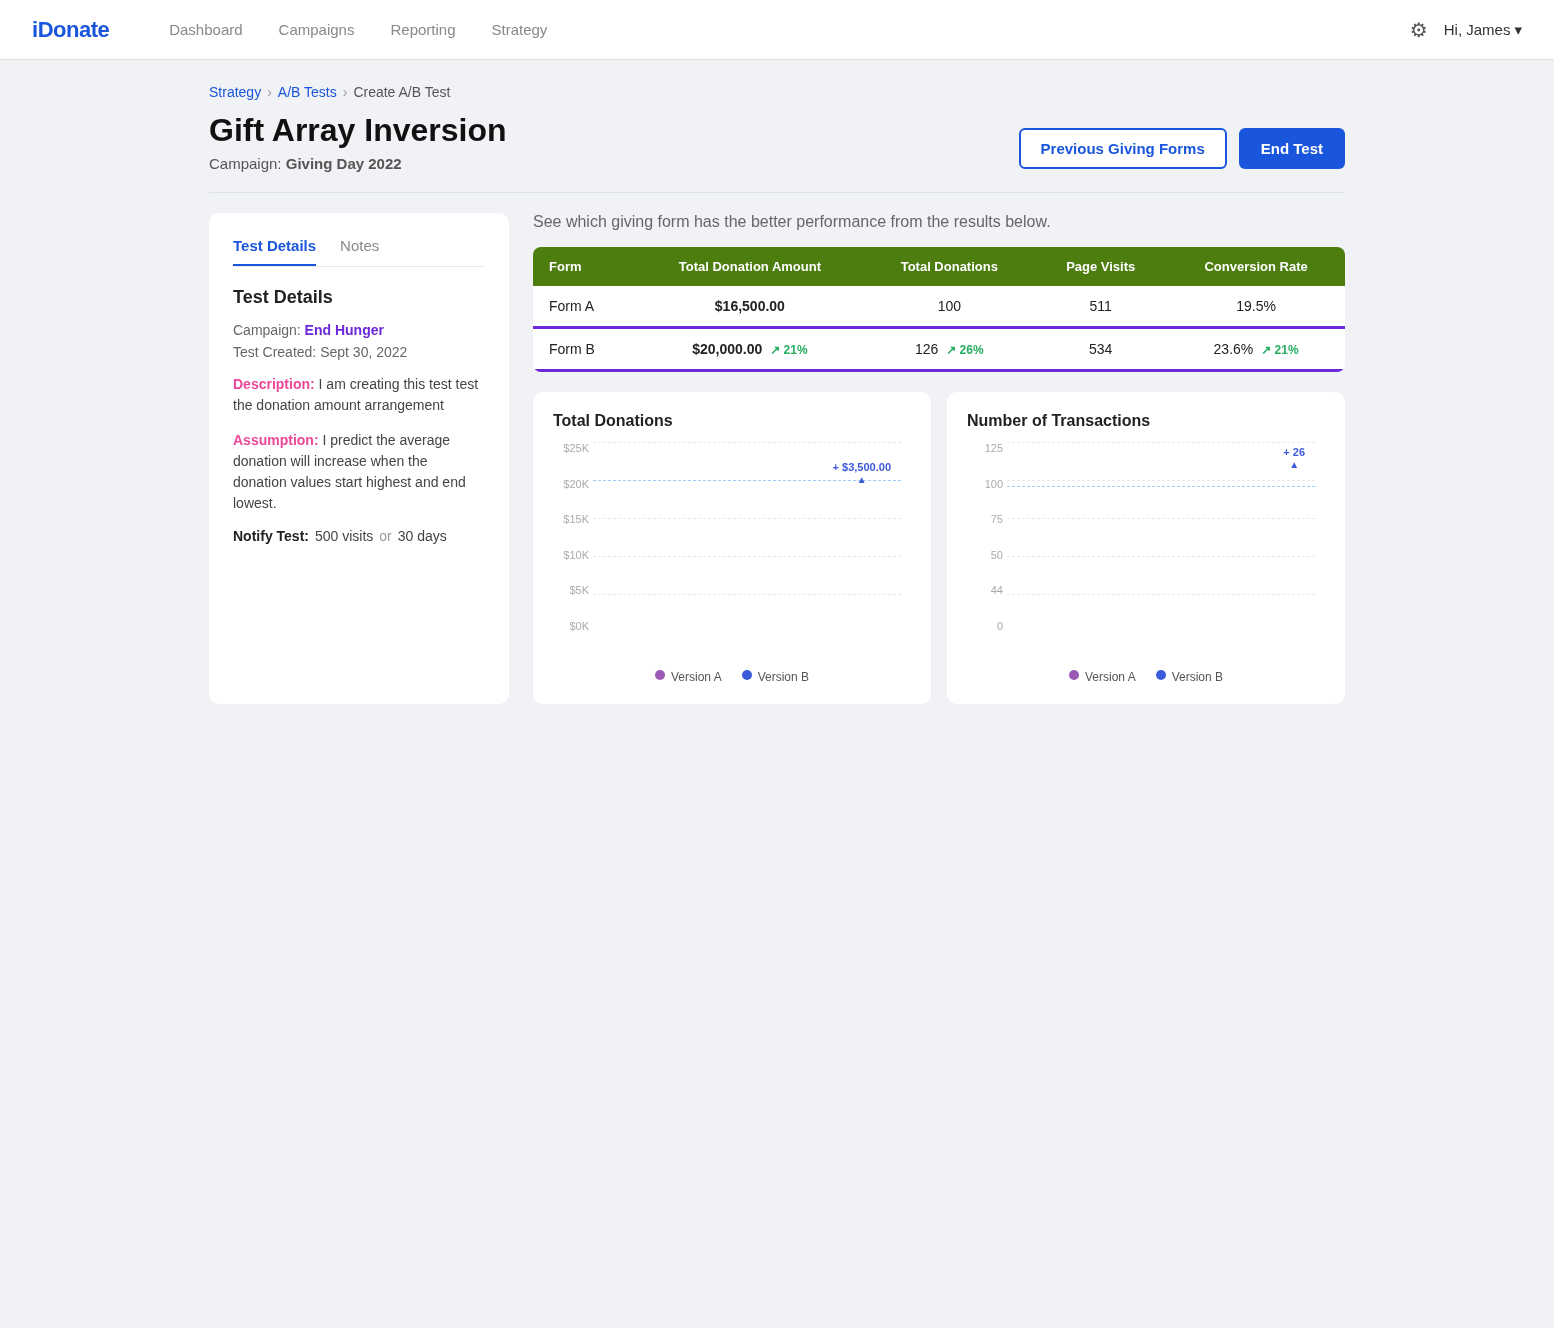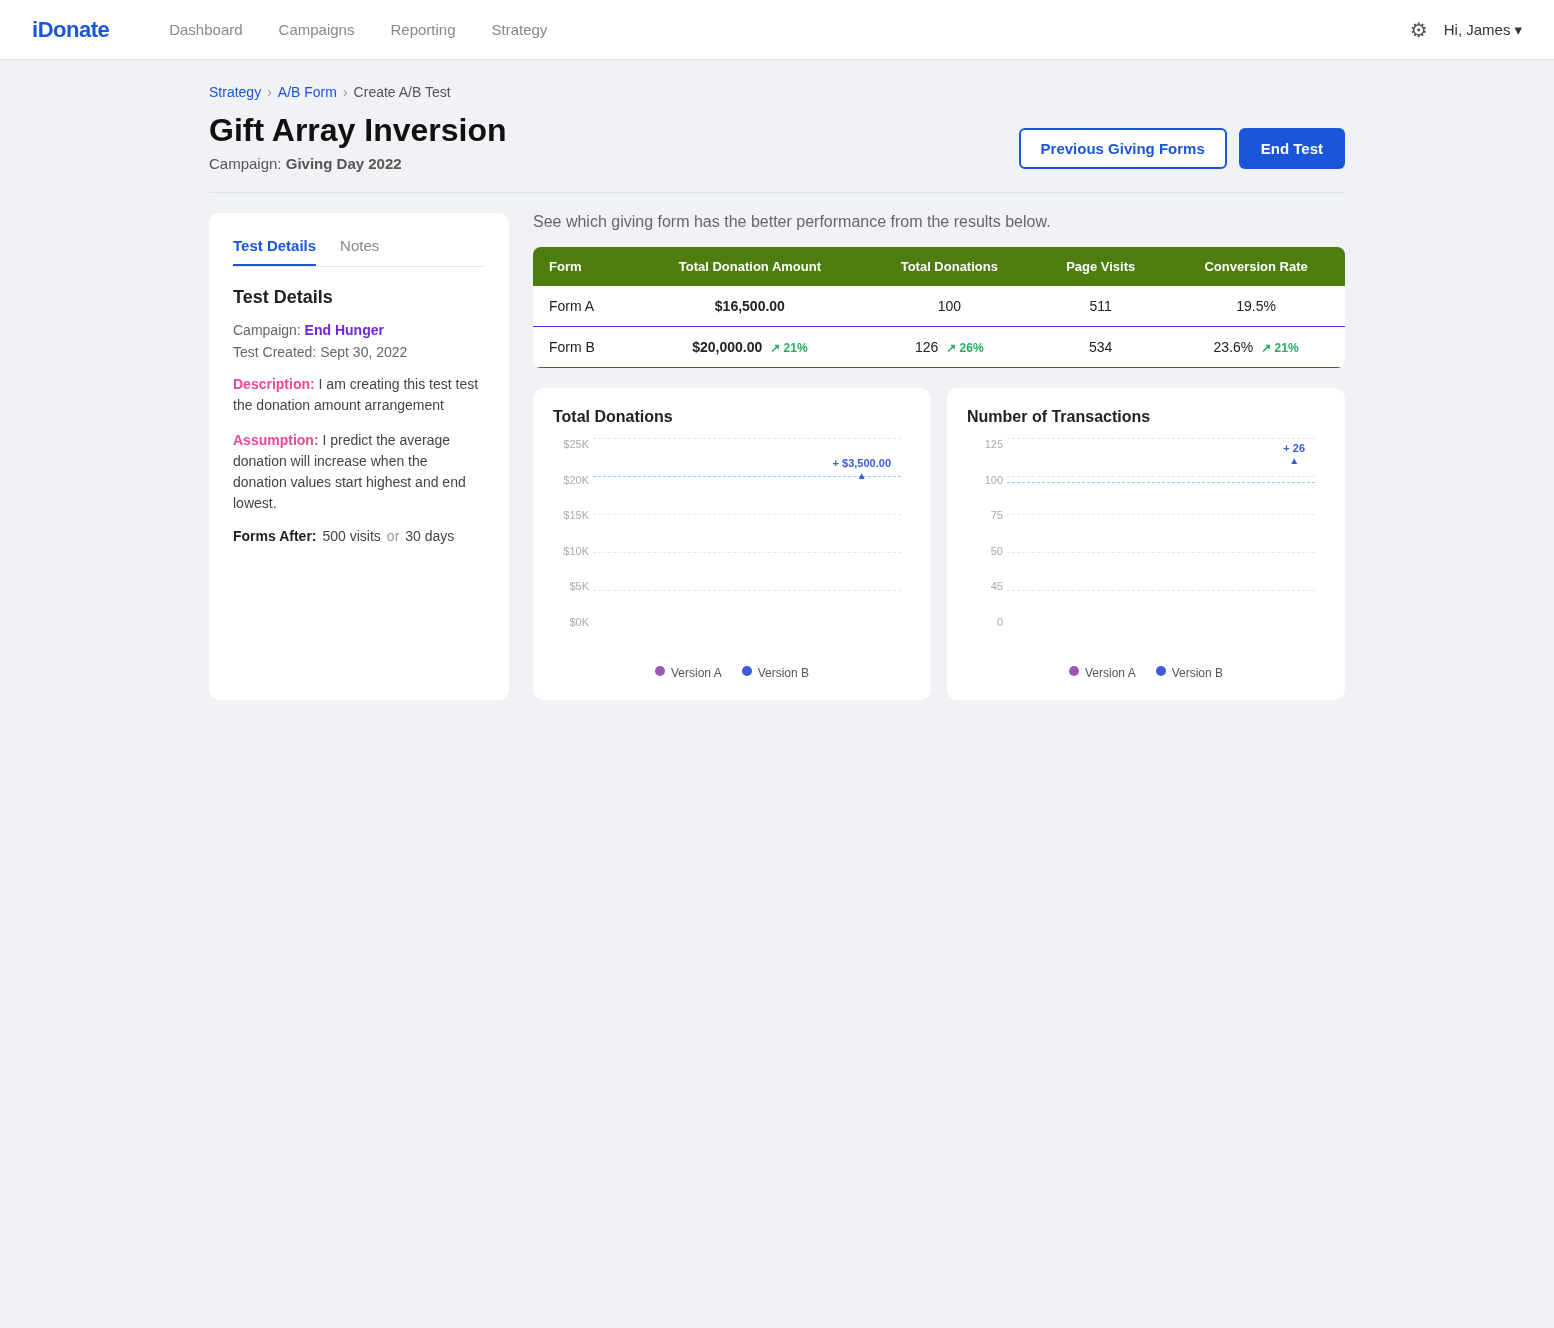--- a/index.html
+++ b/index.html
@@ -58,21 +58,21 @@
     .results-active { display: flex; align-items: center; gap: 6px; font-size: 14px; color: #555; }
     .results-active svg { width: 22px; height: 16px; }
     .status-badge { background: #1a9e6e; color: #fff; font-size: 11px; font-weight: 700; padding: 5px 12px; border-radius: 20px; letter-spacing: 0.5px; }
     .results-subtitle { font-size: 16px; color: #666; margin-bottom: 16px; }
 
     
     .results-table { width: 100%; border-collapse: collapse; border-radius: 8px; overflow: hidden; margin-bottom: 20px; }
     .results-table thead tr { background: #4d7c0f; color: #fff; }
     .results-table th { padding: 12px 16px; font-size: 13px; font-weight: 600; text-align: left; }
     .results-table th:not(:first-child) { text-align: center; }
-    .results-table tbody tr { background: #fff; border-bottom: 1px solid #6d28d9; }
+    .results-table tbody tr { background: #fff; border-bottom: 3px solid #6d28d9; }
     .results-table td { padding: 12px 16px; font-size: 14px; }
     .results-table td:not(:first-child) { text-align: center; }
     .td-amount { font-weight: 600; }
     .delta-up { color: #27ae60; font-size: 12px; margin-left: 4px; font-weight: 600; }
 
     
     .charts-row { display: flex; gap: 16px; }
     .chart-card { background: #fff; border-radius: 10px; padding: 20px; flex: 1; }
     .chart-title { font-size: 16px; font-weight: 700; margin-bottom: 12px; }
     .bar { border-radius: 3px 3px 0 0; position: relative; }
@@ -111,21 +111,21 @@
       <span>▾</span>
     </span>
   </div>
 </nav>
 
 <div class="content">
 
   <div class="breadcrumb">
     <a>Strategy</a>
     <span class="breadcrumb-sep">›</span>
-    <a>A/B Form</a>
+    <a>A/B Tests</a>
     <span class="breadcrumb-sep">›</span>
     <span class="breadcrumb-current">Create A/B Test</span>
   </div>
 
   <div style="display:flex; justify-content:space-between; align-items:flex-start;">
     <div>
       <h1 class="page-title">Gift Array Inversion</h1>
       <p class="page-campaign">
         <span>Campaign:</span>
         <strong>Giving Day 2022</strong>
@@ -157,21 +157,21 @@
       </div>
       <div class="detail-block">
         <strong>Description:</strong>
         <span> </span><span>I am creating this test test the donation amount arrangement</span>
       </div>
       <div class="detail-block">
         <strong>Assumption:</strong>
         <span> </span><span>I predict the average donation will increase when the donation values start highest and end lowest.</span>
       </div>
       <div class="notify-row">
-        <strong>Forms After:</strong>
+        <strong>Notify Test:</strong>
         <span>500 visits</span>
         <span class="notify-sep">or</span>
         <span>30 days</span>
       </div>
     </div>
 
     <div class="results-panel">
 
 
       <p class="results-subtitle">See which giving form has the better performance from the results below.</p>
@@ -267,21 +267,21 @@
         </div>
 
         <div class="chart-card">
           <div class="chart-title">Number of Transactions</div>
           <div class="chart-inner">
             <div class="chart-y-axis">
               <span class="y-label">125</span>
               <span class="y-label">100</span>
               <span class="y-label">75</span>
               <span class="y-label">50</span>
-              <span class="y-label">45</span>
+              <span class="y-label">44</span>
               <span class="y-label">0</span>
             </div>
             <div class="chart-bars-area">
               <div style="position:absolute;top:0%;left:0;right:0;border-top:1px dashed #e8e8e8;"></div>
               <div style="position:absolute;top:20%;left:0;right:0;border-top:1px dashed #e8e8e8;"></div>
               <div style="position:absolute;top:40%;left:0;right:0;border-top:1px dashed #e8e8e8;"></div>
               <div style="position:absolute;top:60%;left:0;right:0;border-top:1px dashed #e8e8e8;"></div>
               <div style="position:absolute;top:80%;left:0;right:0;border-top:1px dashed #e8e8e8;"></div>
 
               <div class="dashed-line" style="top:23%;border-color:#9ecbf7;"></div>

